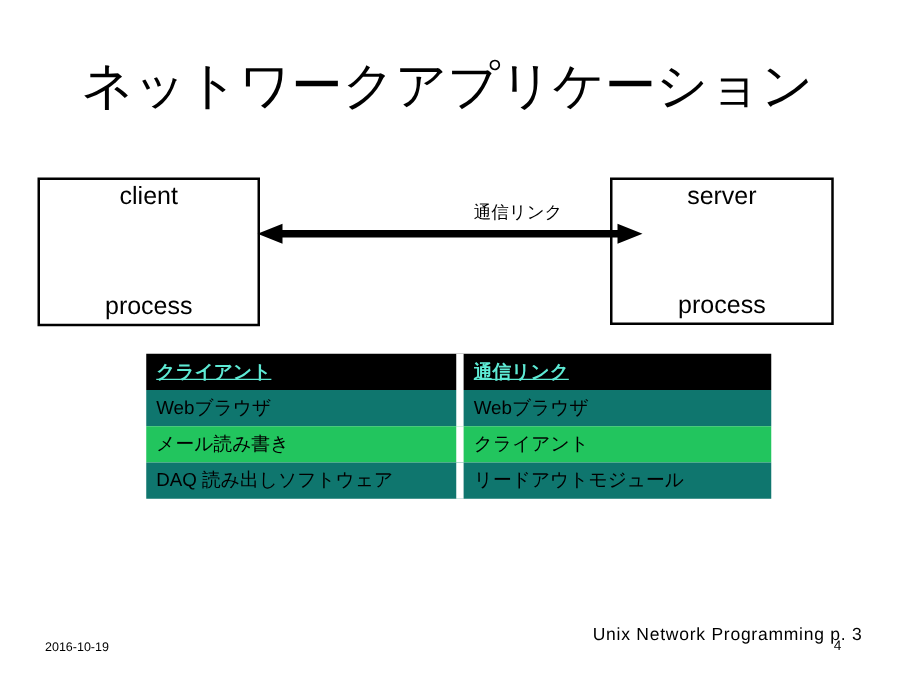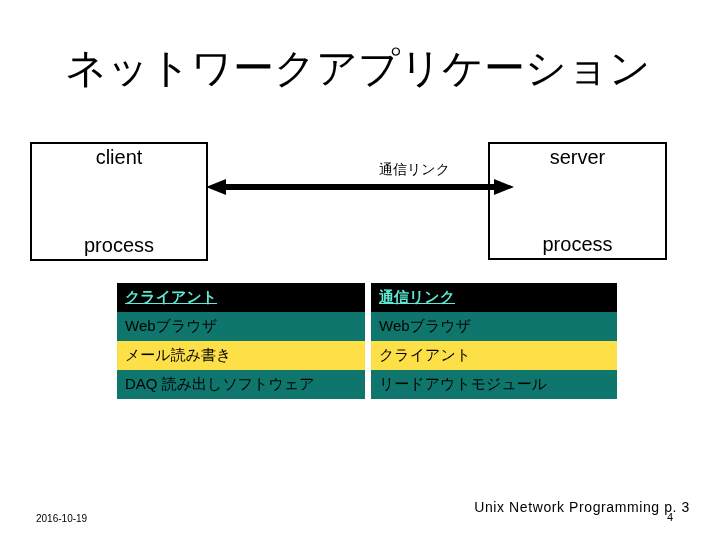--- a/index.html
+++ b/index.html
@@ -112,21 +112,21 @@
 
   .cmp-table thead th {
     background: #000000;
     color: #5eead4;
     font-weight: 700;
     text-decoration: underline;
   }
   .cmp-table thead th.col-a { border-right: 6px solid #ffffff; }
 
   .cmp-table tbody td { background: #0f766e; color: #000000; }
-  .cmp-table tbody tr.alt td { background: #fde047; }
+  .cmp-table tbody tr.alt td { background: #22c55e; }
   .cmp-table tbody td.col-a { border-right: 6px solid #ffffff; }
 
   
   .source-note {
     position: absolute;
     left: 300px;
     top: 472px;
     width: 390px;
     text-align: right;
     font-size: 14px;

